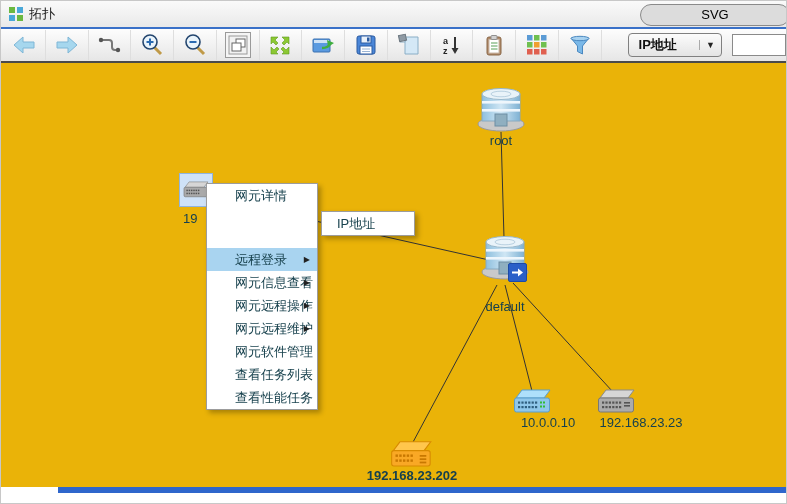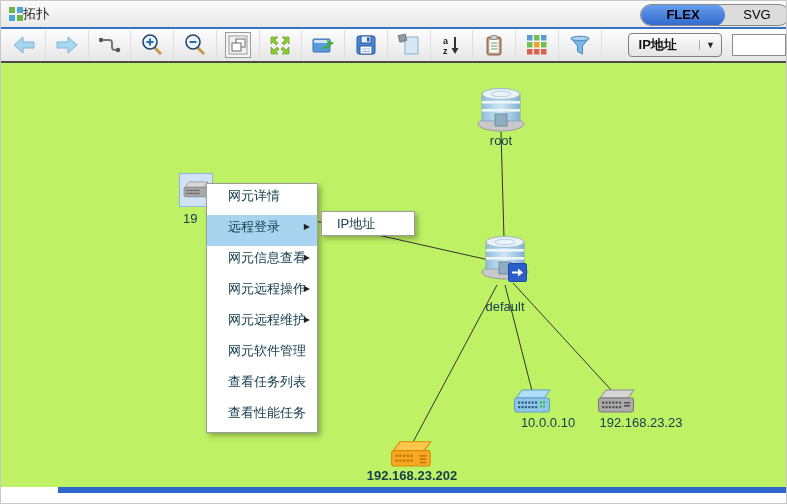--- a/index.html
+++ b/index.html
@@ -2,56 +2,56 @@
 <html><head>
 <meta charset="utf-8">
 <style>
   * { margin:0; padding:0; box-sizing:border-box; }
   html,body { font-family:"Liberation Sans","DejaVu Sans",sans-serif; }
   .app { position:relative; width:787px; height:504px; background:#fff; overflow:hidden; border:1px solid #c8c8c8; }
 
   
   .titlebar { position:relative; height:28px; background:linear-gradient(#fafafa,#e9e9e9);
               border-bottom:2px solid #3a71c8; display:flex; align-items:center; padding-left:8px; }
-  .titlebar .app-title { font-size:13px; color:#1a1a1a; }
+  .titlebar .app-title { font-size:13px; color:#1a1a1a; margin-left:6px; }
   .seg { position:absolute; right:-4px; top:3px; height:22px; width:150px; background:#dcdcdc;
          border:1px solid #8a8a8a; border-radius:11px; display:flex; align-items:center; overflow:hidden; }
   .seg .opt { height:22px; line-height:21px; text-align:center; font-size:13px; color:#000; cursor:default; }
   .seg .opt.active { width:84px; background:linear-gradient(#6aa0ee,#2f68cc); border-radius:11px; font-weight:bold; }
   .seg .opt.inactive { flex:1; }
 
   
   .toolbar { height:34px; background:linear-gradient(#fdfdfd,#e6e6e6); border-bottom:2px solid #4a4a4a;
              display:flex; align-items:center; padding-left:2px; }
   .tbtn { width:43px; height:30px; display:flex; align-items:center; justify-content:center;
           border-right:1px solid #dedede; }
   .tbtn.framed svg { outline:1px solid #9a9a9a; background:#f5f5f5; }
   .dropdown { margin-left:26px; height:24px; width:95px; border:1px solid #808080; border-radius:4px;
               background:linear-gradient(#fcfcfc,#e4e4e4); display:flex; align-items:center;gap:12px; }
   .dropdown .dd-label { flex:1; text-align:center; font-size:13px; font-weight:bold; color:#111; }
   .dropdown .dd-arrow { width:22px; border-left:1px solid #aaa; text-align:center; font-size:9px; color:#222; }
   .searchbox { margin-left:10px; width:54px; height:22px; border:1px solid #8a8a8a; background:#fff; font-size:12px; padding:0 3px; }
 
   
-  .canvas { position:relative; width:787px; height:438px; background:#bef264; }
+  .canvas { position:relative; width:787px; height:438px; background:#eab308; }
   .edges { position:absolute; left:0; top:0; z-index:1; }
   .node { position:absolute; z-index:2; }
   .nlabel { position:absolute; z-index:2; font-size:13px; color:#16404e; text-align:center; }
   .sel-box { position:absolute; z-index:2; width:34px; height:34px; background:#cfe2f7; border:1px solid #8fb4e0;
              display:flex; align-items:center; justify-content:center; }
   .badge { position:absolute; z-index:3; width:19px; height:19px; background:#2a5fc8; border:1px solid #1c4aa8;
            border-radius:2px; display:flex; align-items:center; justify-content:center; }
   .bottom-strip { position:absolute; left:0; right:0; bottom:0; height:14px; background:#fff; z-index:4; }
   .bottom-bar { position:absolute; left:57px; right:0; top:0; height:6px; background:#2e66cc; }
 
   
   .menu { position:absolute; left:205px; top:120px; width:112px; background:#fff; border:1px solid #9c9c9c;
           box-shadow:3px 3px 5px rgba(0,0,0,.28); z-index:10; }
-  .menu .mi { position:relative; height:31px; line-height:23px; padding-left:21px; font-size:13px; color:#18424e; white-space:nowrap; }
-  .menu .mi.hl { background:#a9d4f0; }
+  .menu .mi { position:relative; height:23px; line-height:23px; padding-left:28px; font-size:13px; color:#18424e; white-space:nowrap; }
+  .menu .mi.hl { background:#a9d4f0;margin-top:41px; }
   .menu .mi .sub-arrow { position:absolute; right:7px; top:0; font-size:8px; color:#222; }
   .submenu { position:absolute; left:320px; top:148px; width:94px; background:#fff; border:1px solid #9c9c9c;
              box-shadow:3px 3px 5px rgba(0,0,0,.28); z-index:11; }
   .submenu .mi { height:23px; line-height:23px; padding-left:15px; font-size:13px; color:#18424e; white-space:nowrap; }
 </style>
 </head>
 <body>
 
 <svg width="0" height="0" style="position:absolute">
   <defs>
@@ -67,21 +67,20 @@
 
   <div class="titlebar">
     <svg width="14" height="14">
       <rect x="0" y="0" width="6" height="6" fill="#6ab840"></rect>
         <rect x="8" y="0" width="6" height="6" fill="#49a8d8"></rect>
       <rect x="0" y="8" width="6" height="6" fill="#49a8d8"></rect>
         <rect x="8" y="8" width="6" height="6" fill="#6ab840"></rect>
     </svg>
     <span class="app-title">拓扑</span>
     <div class="seg">
-      <div class="opt active">FLEX</div>
       <div class="opt inactive">SVG</div>
     </div>
   </div>
 
   <div class="toolbar">
     <div class="tbtn" title="back">
       <svg width="26" height="22">
         <path d="M12 3 L3 11 L12 19 L12 14 H23 V8 H12 Z" fill="#a6d7ee" stroke="#7fb6d6"></path>
       </svg>
     </div>

